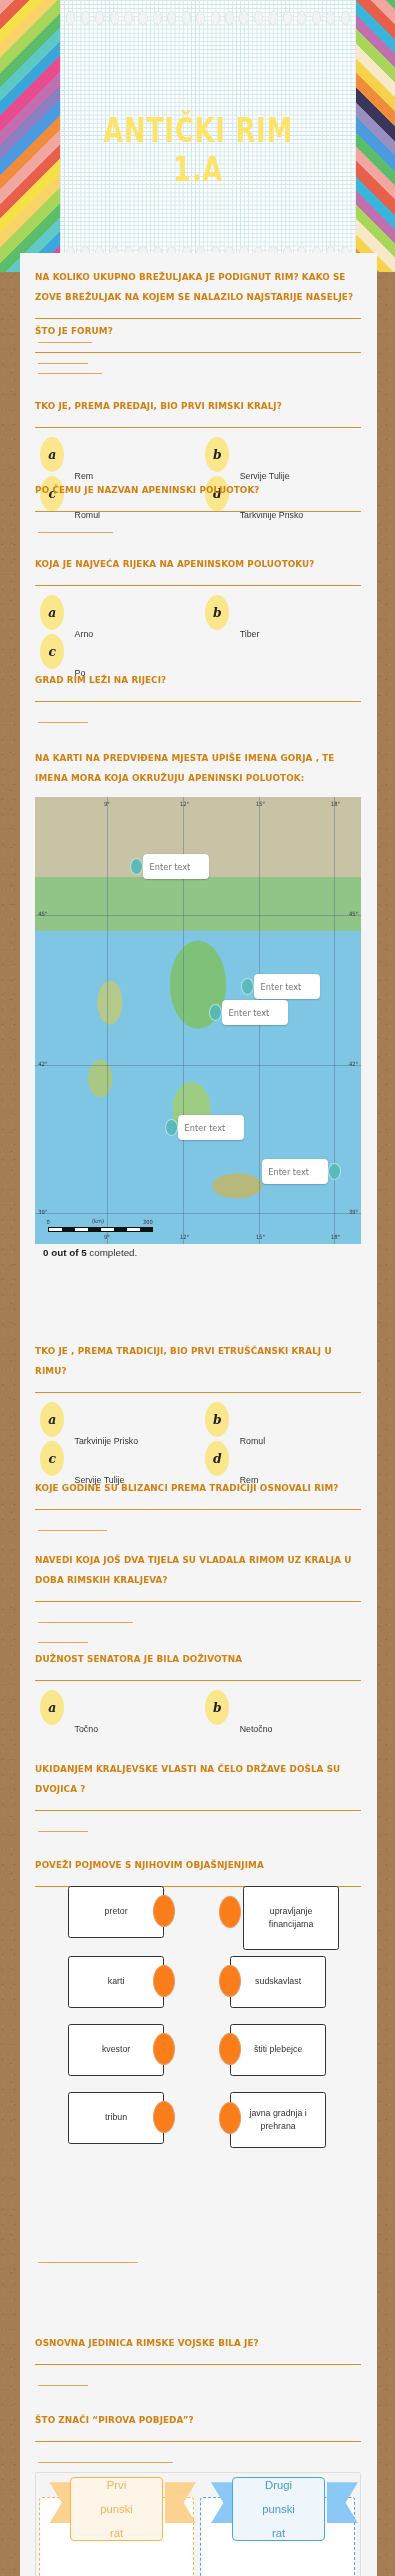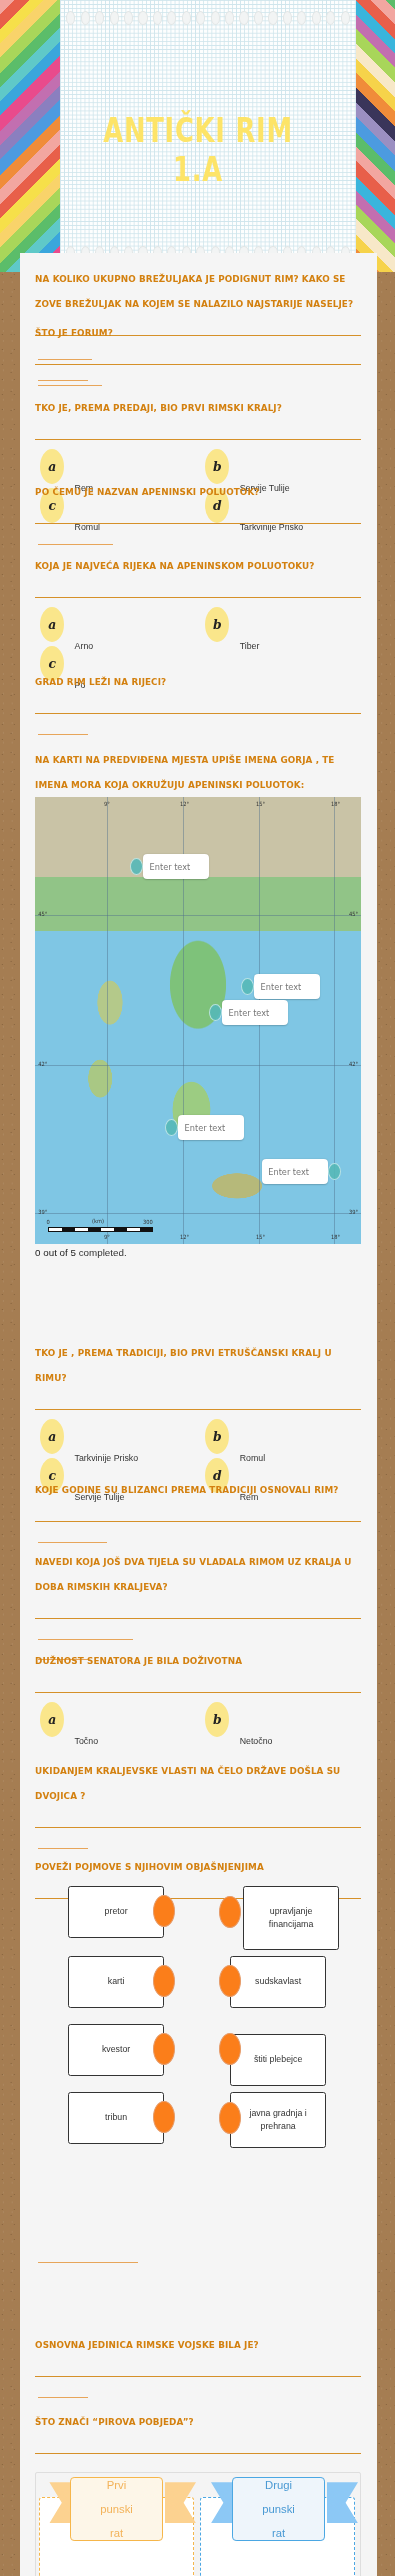--- a/index.html
+++ b/index.html
@@ -50,22 +50,22 @@
     transform:scaleX(.78); transform-origin:center;
   }
 
   .card {
     position:absolute; left:19.6px; top:253px; width:357px; height:2500px;
     background:#f5f5f5;
   }
   .q { position:absolute; left:15.5px; width:326px; }
   .qh {
     font-family:"DejaVu Sans", sans-serif; font-weight:bold; text-transform:uppercase;
-    color:#d3800f; font-size:8.8px; line-height:25px; letter-spacing:0.1px;
-    padding-bottom:18px; border-bottom:0.8px solid #d59028;
+    color:#d3800f; font-size:8.8px; line-height:20px; letter-spacing:0.1px;
+    padding-bottom:11px; border-bottom:0.8px solid #d59028;
     transform-origin:left;
   }
   .blank { display:block; height:0; border-bottom:0.8px solid #e7a55a; margin-left:3.1px; }
   .opts { display:grid; grid-template-columns:161px 161px; row-gap:4.1px; column-gap:4.1px; margin-top:9.3px; padding-left:5.2px; }
   .opt { display:flex; align-items:center; height:35px; cursor:pointer; }
   .badge {
     width:24px; height:35px; border-radius:50%; background:#fae68b;
     display:flex; align-items:center; justify-content:center;
     font-family:"DejaVu Serif", serif; font-style:italic; font-weight:bold; font-size:12.4px; color:#222;
   }
@@ -89,21 +89,21 @@
   .dot { width:11.3px; height:15.5px; border-radius:50%; background:#56b9b8; border:1px solid #bfe6e6; opacity:.9; }
   .entry {
     width:66px; height:25px; background:#fff; border-radius:4.1px;
     box-shadow:0 0.5px 1.5px rgba(0,0,0,.2); display:flex; align-items:center;
     padding-left:6.2px; box-sizing:border-box; color:#666; font-size:8.2px; border:none; outline:none;
     font-family:"DejaVu Sans", sans-serif;
   }
   .scalebar { position:absolute; left:13px; top:430px; width:103px; height:3.1px;
     background: repeating-linear-gradient(90deg,#fff 0 13px,#111 13px 26px); border:0.5px solid #111; }
   .completed { position:absolute; left:15.5px; font-size:9.8px; color:#333; }
-  .completed b { font-weight:normal; color:#222; }
+  .completed b { font-weight:bold; color:#222;margin-left:8px; }
 
   .pairs { position:absolute; left:15.5px; width:326px; }
   .pbox {
     position:absolute; width:96px; height:52px; background:#fff; border:0.8px solid #333; border-radius:2.6px;
     display:flex; align-items:center; justify-content:center; text-align:center;
     font-size:8.8px; color:#333; line-height:13.4px; box-sizing:border-box; padding:0 8.2px;
   }
   .pdot { position:absolute; width:21.6px; height:32px; border-radius:50%; background:#fb7e1a; border:1px solid #e59b6a; box-sizing:border-box; cursor:pointer; }
 
   .sortbox { position:absolute; left:15.5px; width:324px; background:#fff; border:0.5px solid #dedede; border-radius:2.6px; }
@@ -368,21 +368,21 @@
     <div class="pdot" style="left:118px;top:215px"></div>
 
     <div class="pbox" style="left:208px;top:0;height:64px">
         <span>upravljanje financijama</span>
       </div>
     <div class="pdot" style="left:184px;top:10.3px"></div>
     <div class="pbox" style="left:195px;top:70px">
         <span>sudskavlast</span>
       </div>
     <div class="pdot" style="left:184px;top:79px"></div>
-    <div class="pbox" style="left:195px;top:148px">
+    <div class="pbox" style="left:195px;top:138px">
         <span>štiti plebejce</span>
       </div>
     <div class="pdot" style="left:184px;top:147px"></div>
     <div class="pbox" style="left:195px;top:206px;height:56px">
         <span>javna gradnja i prehrana</span>
       </div>
     <div class="pdot" style="left:184px;top:216px"></div>
   </div>
 
   <div class="q" style="top:1989px">

